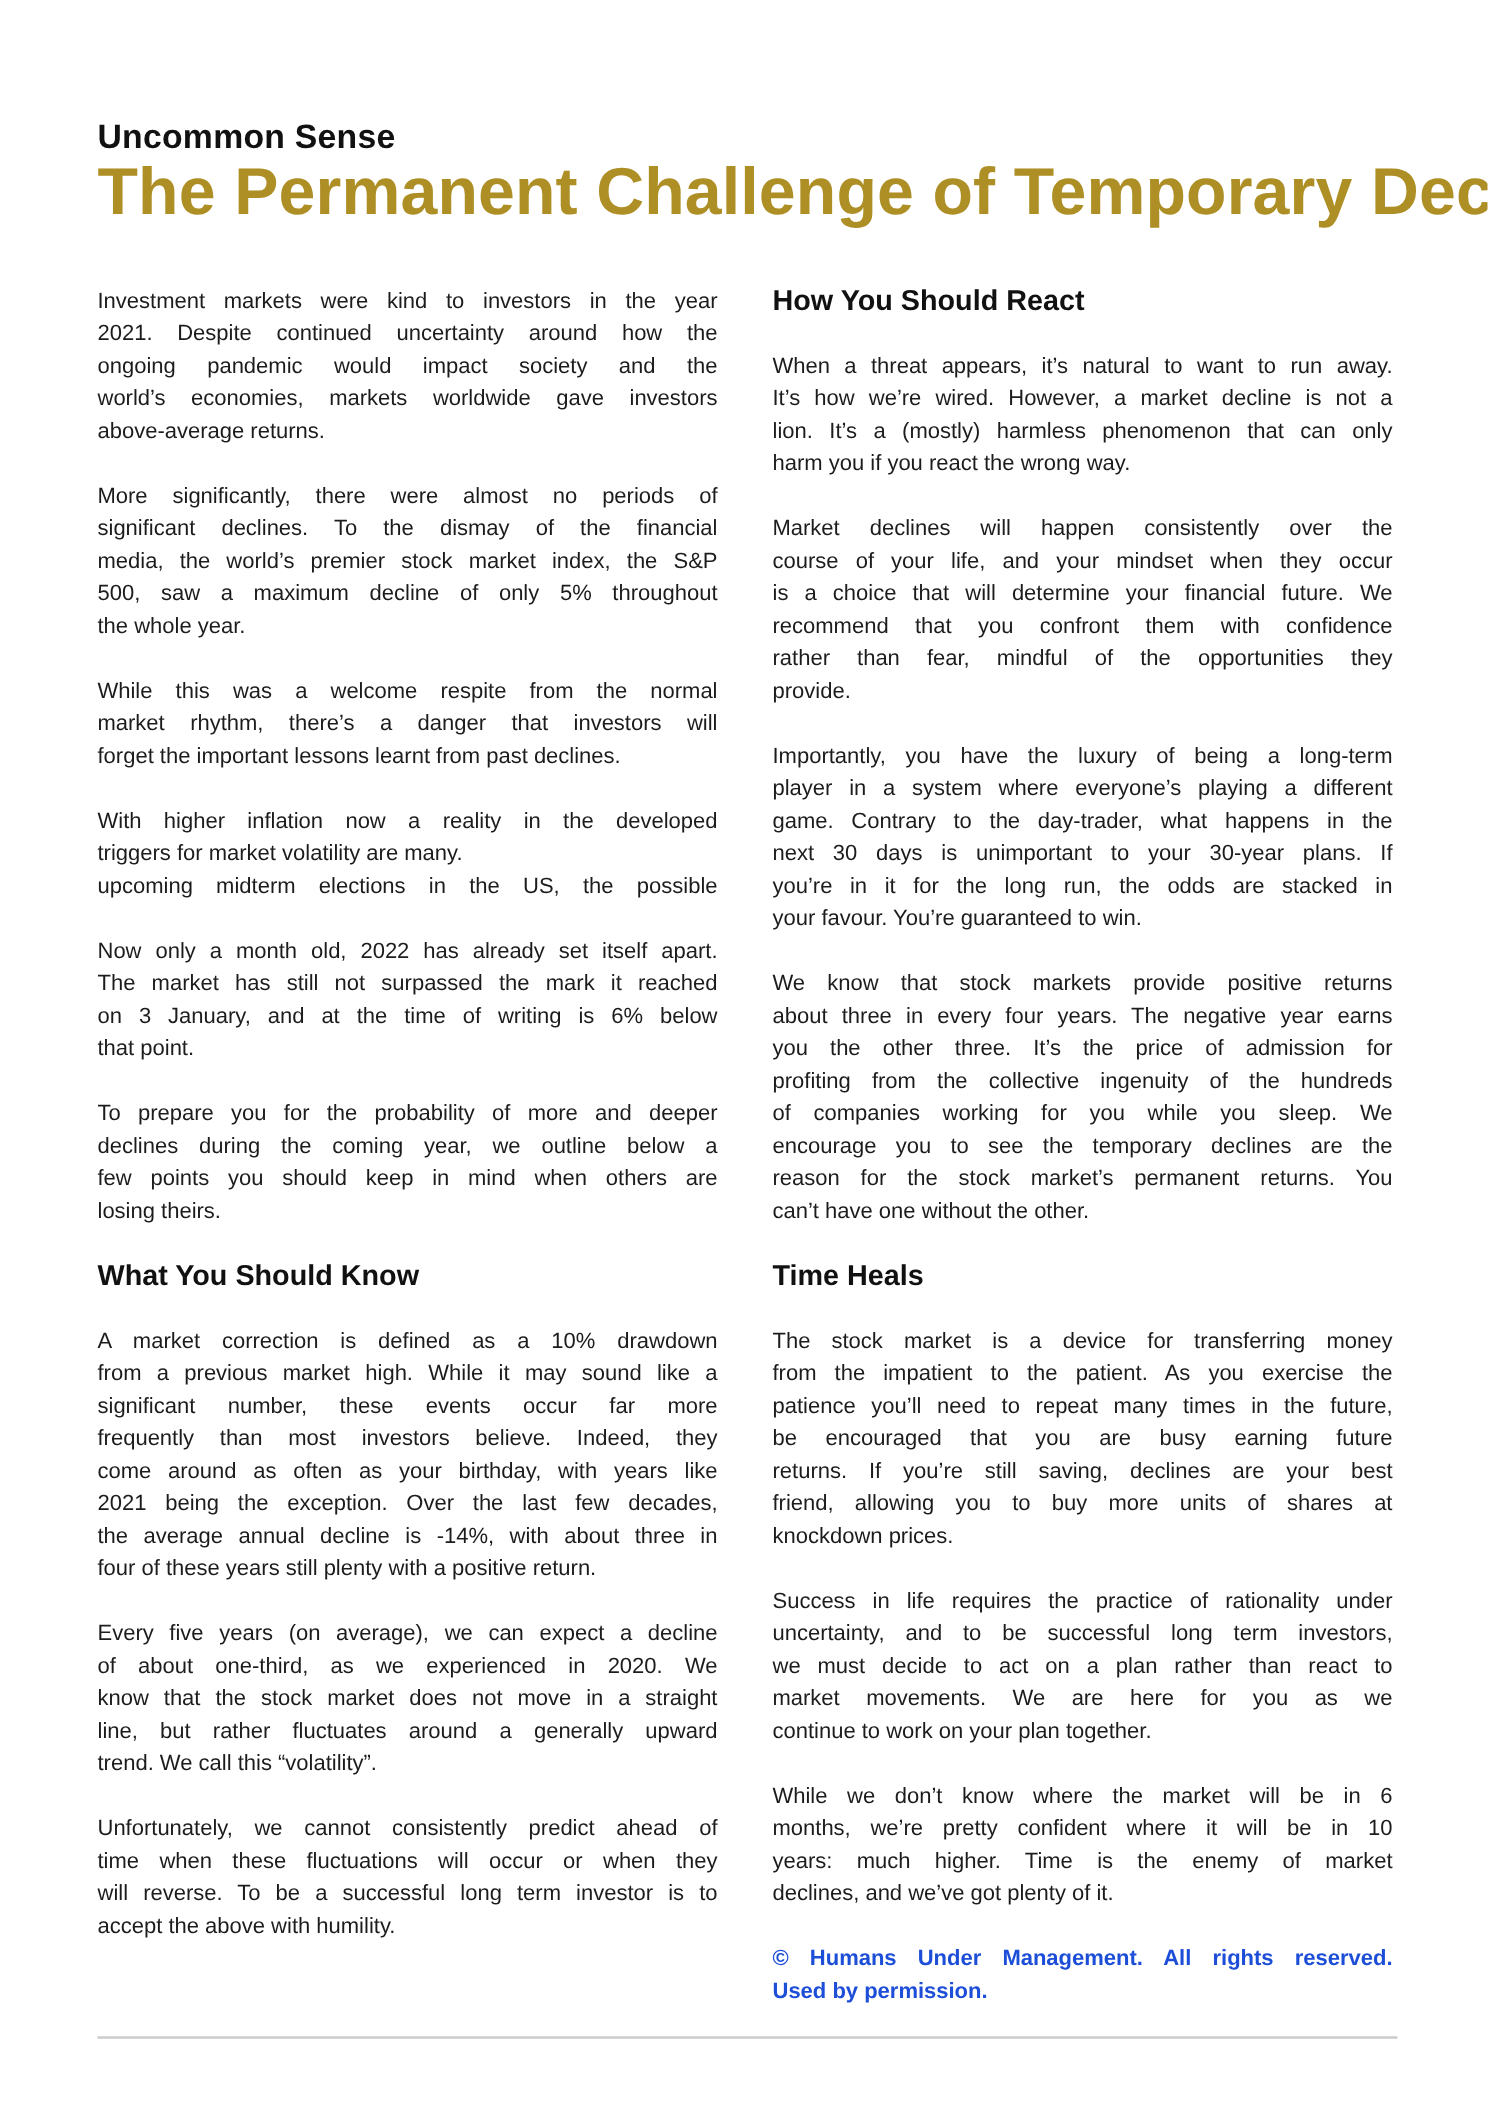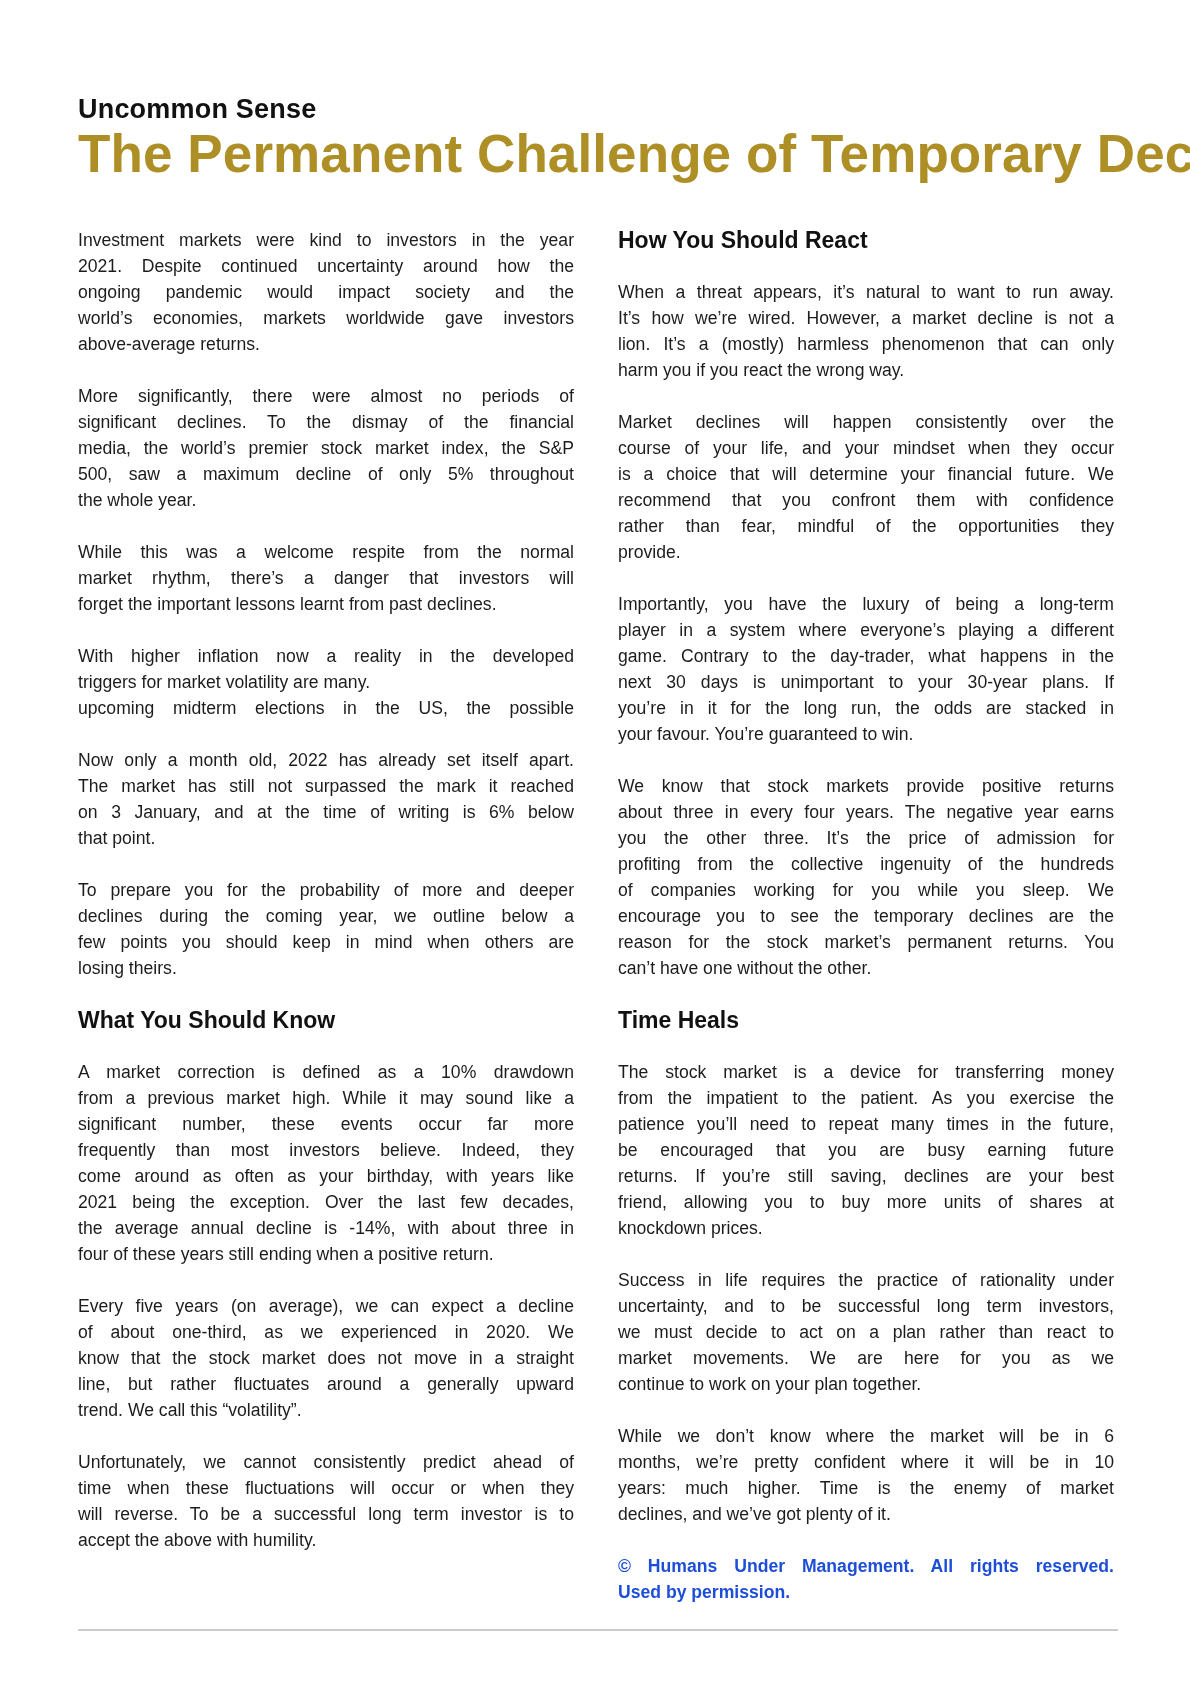--- a/index.html
+++ b/index.html
@@ -130,21 +130,21 @@
     </div>
   <div class="heading">What You Should Know</div>
   <div class="block">
       <span class="line">A market correction is defined as a 10% drawdown</span>
       <span class="line">from a previous market high. While it may sound like a</span>
       <span class="line">significant number, these events occur far more</span>
       <span class="line">frequently than most investors believe. Indeed, they</span>
       <span class="line">come around as often as your birthday, with years like</span>
       <span class="line">2021 being the exception. Over the last few decades,</span>
       <span class="line">the average annual decline is -14%, with about three in</span>
-      <span class="line last">four of these years still ending when a positive return.</span>
+      <span class="line last">four of these years still plenty with a positive return.</span>
     </div>
   <div class="block">
       <span class="line">Every five years (on average), we can expect a decline</span>
       <span class="line">of about one-third, as we experienced in 2020. We</span>
       <span class="line">know that the stock market does not move in a straight</span>
       <span class="line">line, but rather fluctuates around a generally upward</span>
       <span class="line last">trend. We call this “volatility”.</span>
     </div>
   <div class="block">
       <span class="line">Unfortunately, we cannot consistently predict ahead of</span>

